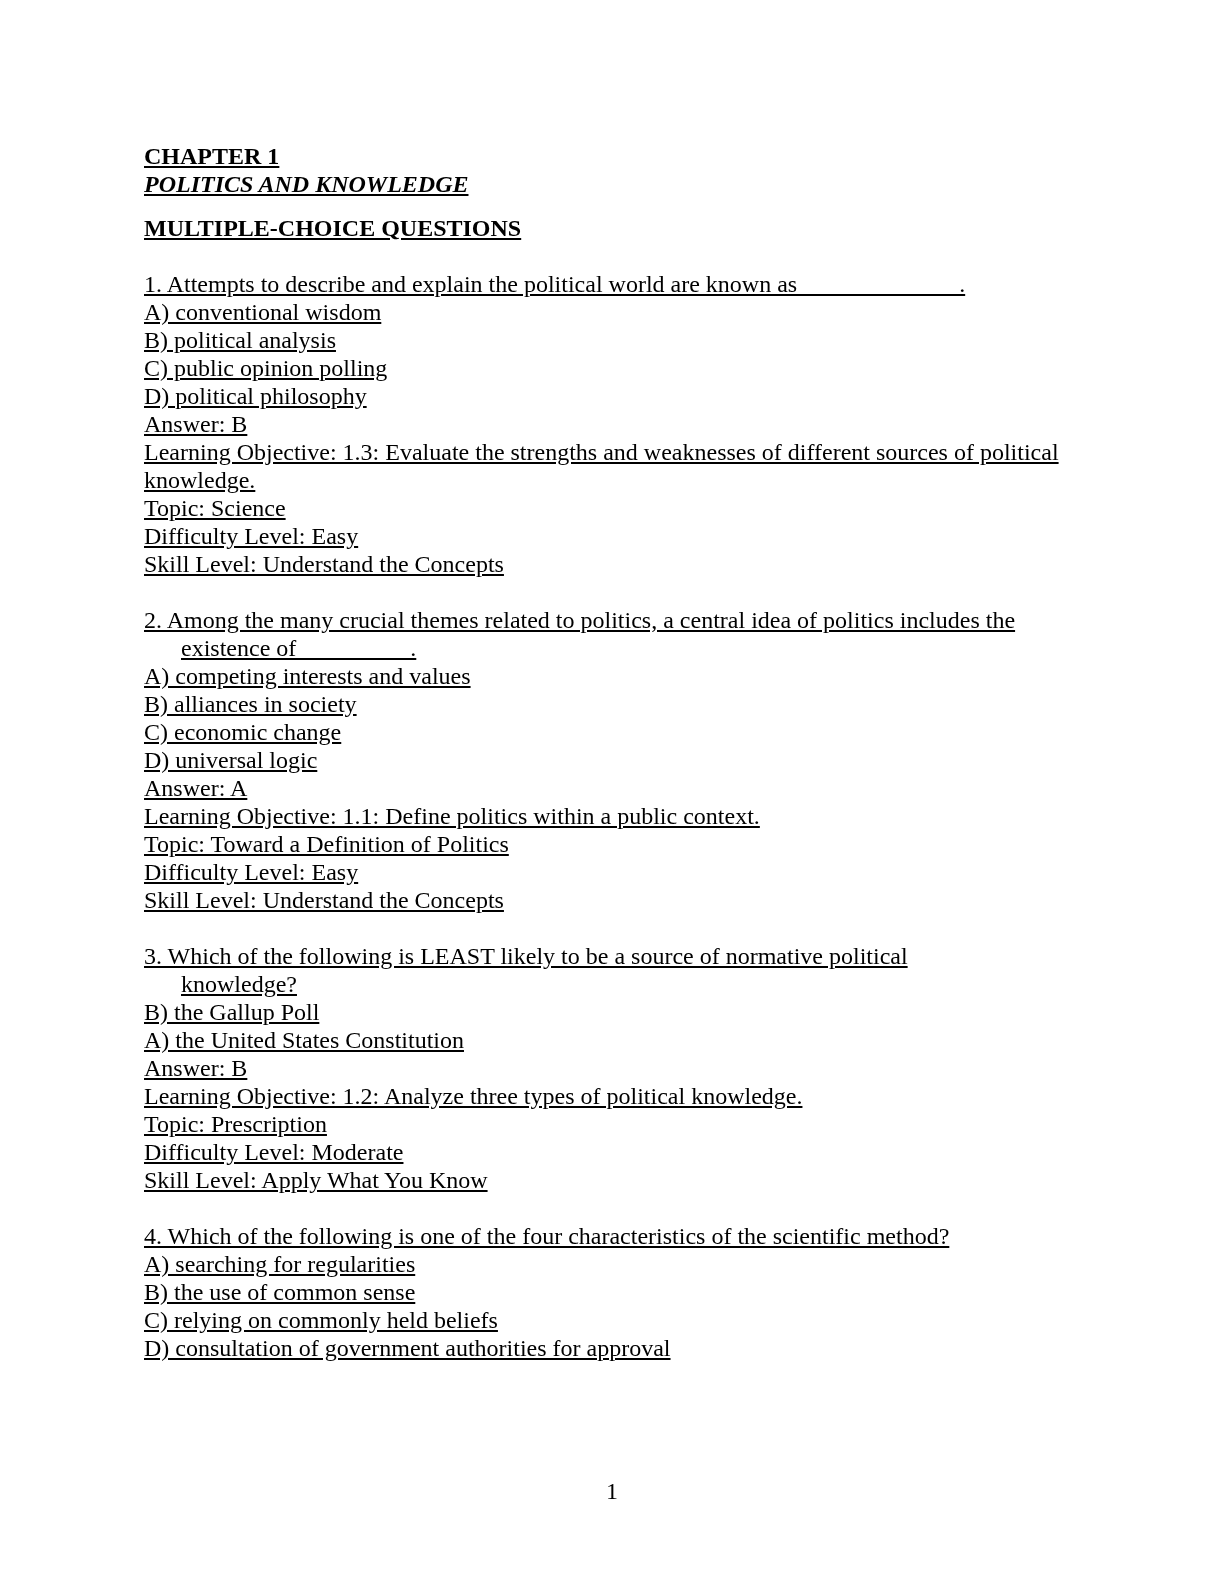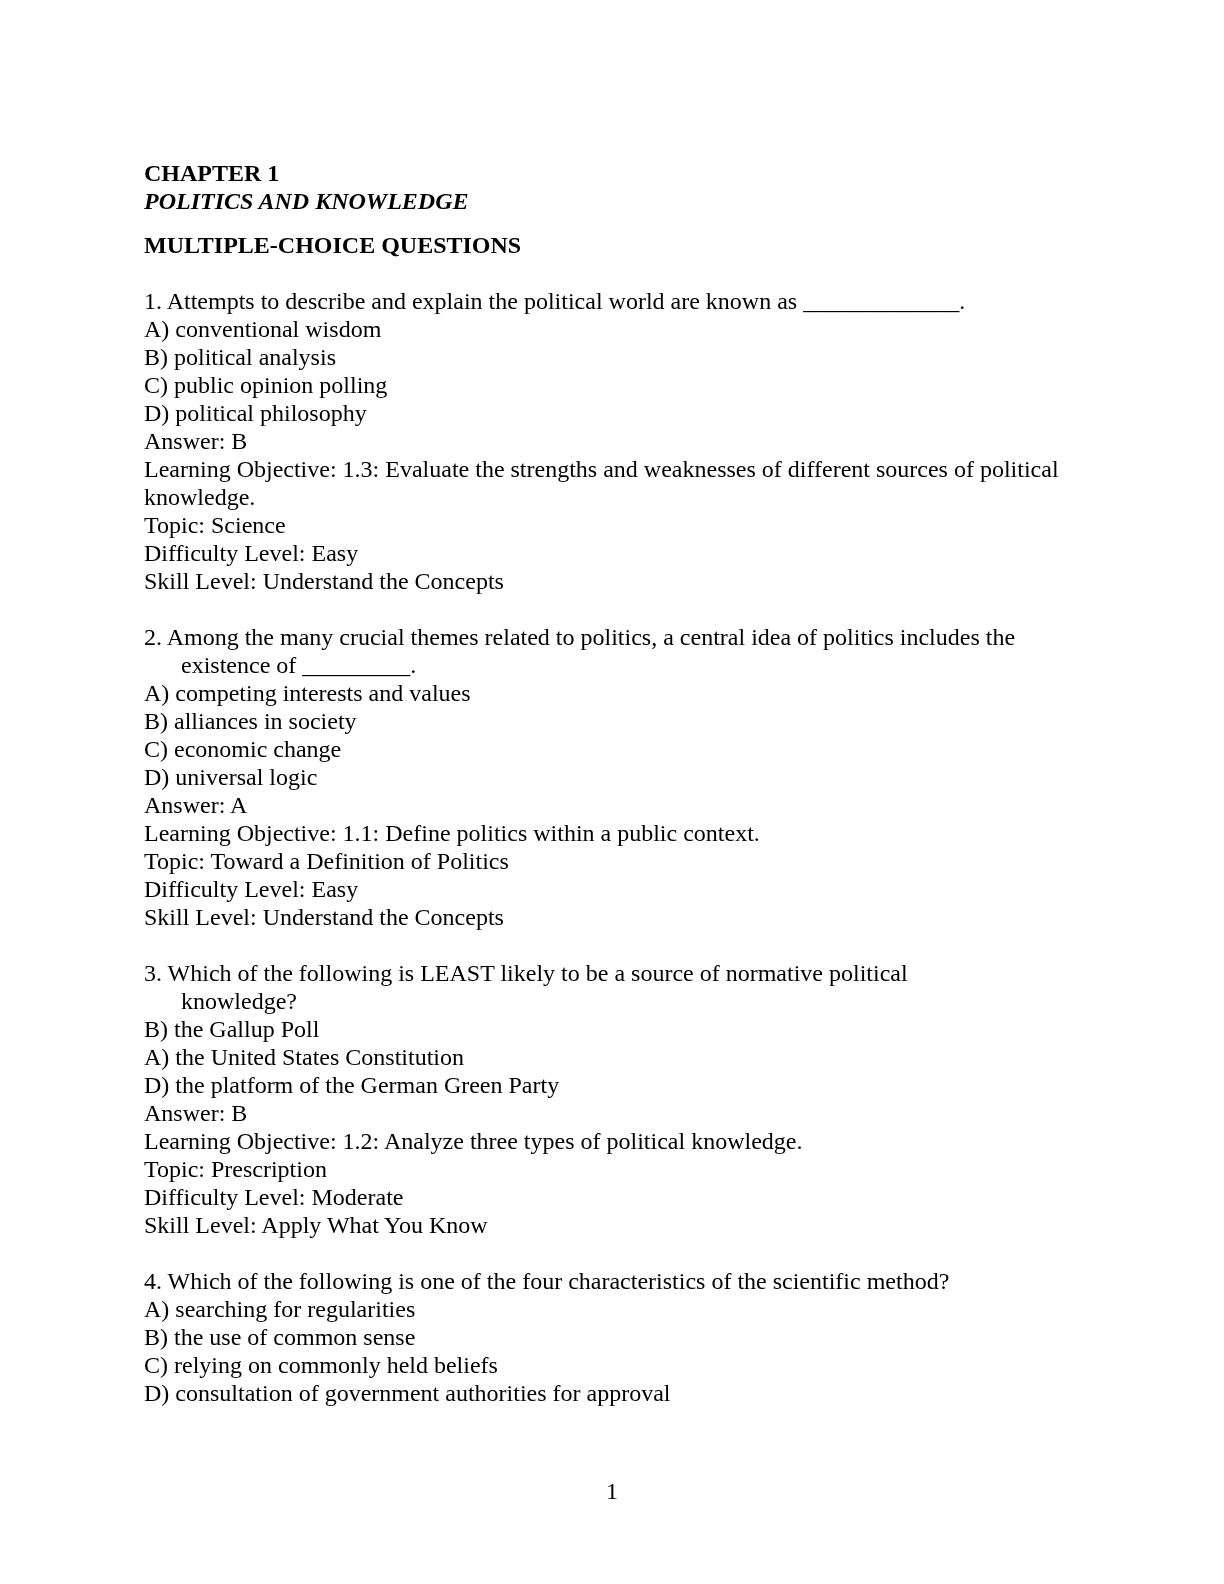--- a/index.html
+++ b/index.html
@@ -13,22 +13,23 @@
     height: 1584px;
     font-family: "Liberation Serif", "DejaVu Serif", serif;
     font-size: 24px;
     line-height: 28px;
     color: #000000;
     overflow: hidden;
   }
   .content {
     position: absolute;
     left: 144px;
-    top: 159px;
+    top: 142px;
     width: 940px;
+    text-decoration: underline;
   }
   .chapter-title {
     font-weight: bold;
   }
   .chapter-subtitle {
     font-weight: bold;
     font-style: italic;
   }
   .section-heading {
     font-weight: bold;
@@ -92,21 +93,20 @@
         <div class="line meta-line">Learning Objective: 1.1: Define politics within a public context.</div>
         <div class="line meta-line">Topic: Toward a Definition of Politics</div>
         <div class="line meta-line">Difficulty Level: Easy</div>
         <div class="line meta-line">Skill Level: Understand the Concepts</div>
       </div>
       <div class="question">
         <div class="line stem">3. Which of the following is LEAST likely to be a source of normative political</div>
         <div class="line continuation">knowledge?</div>
         <div class="line option">B) the Gallup Poll</div>
         <div class="line option">A) the United States Constitution</div>
-        <div class="line option">D) the platform of the German Green Party</div>
         <div class="line meta-line">Answer: B</div>
         <div class="line meta-line">Learning Objective: 1.2: Analyze three types of political knowledge.</div>
         <div class="line meta-line">Topic: Prescription</div>
         <div class="line meta-line">Difficulty Level: Moderate</div>
         <div class="line meta-line">Skill Level: Apply What You Know</div>
       </div>
       <div class="question">
         <div class="line stem">4. Which of the following is one of the four characteristics of the scientific method?</div>
         <div class="line option">A) searching for regularities</div>
         <div class="line option">B) the use of common sense</div>

